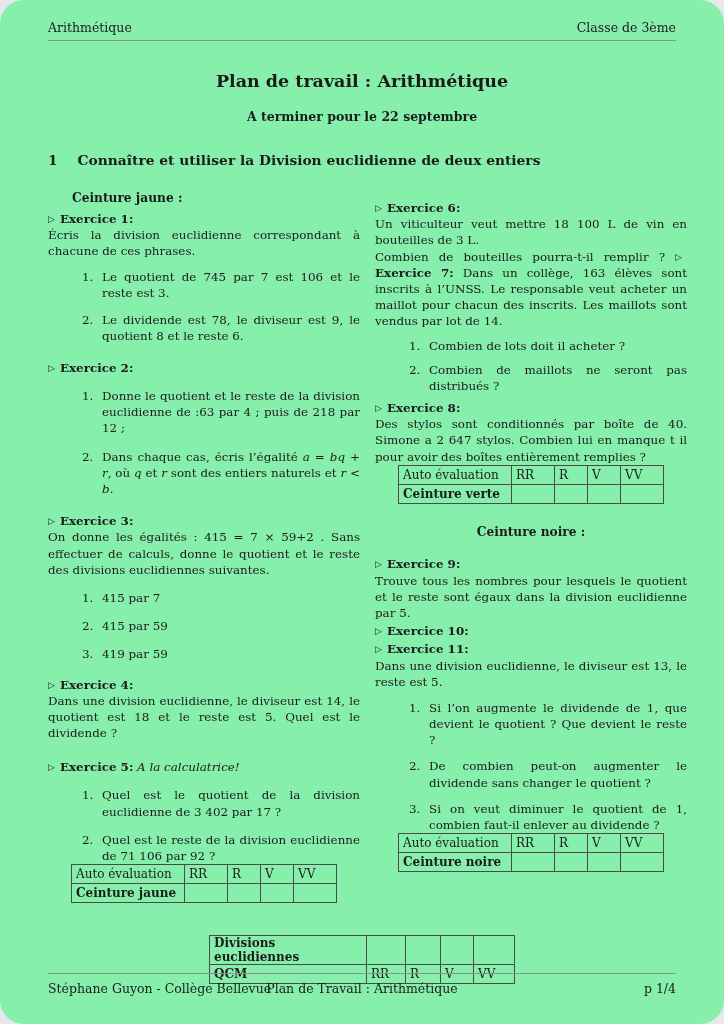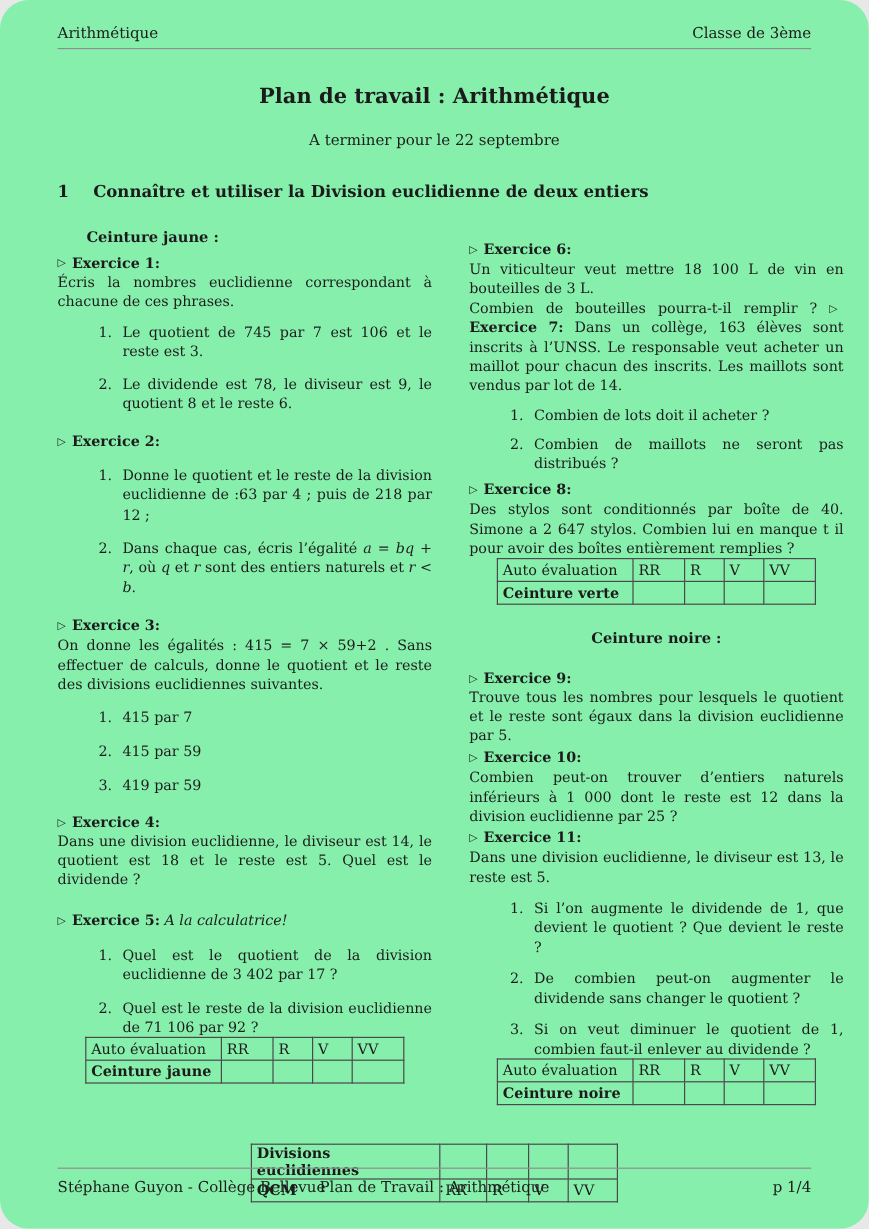--- a/index.html
+++ b/index.html
@@ -4,24 +4,24 @@
 <style>
   html,body{margin:0;padding:0;background:#e8e8e8;}
   .page{
     position:relative;width:724px;height:1024px;margin:0 auto;background:#86efac;
     font-family:"DejaVu Serif","Liberation Serif",serif;color:#1b1b1b;
     box-sizing:border-box;padding:20px 48px 0 48px;overflow:hidden;border-radius:24px;
   }
   .hdr{display:flex;justify-content:space-between;font-size:12.5px;}
   .hrule{border-bottom:1px solid #8f8f8f;margin-top:5px;}
   .title{font-size:17.5px;font-weight:bold;text-align:center;margin:30px 0 0 0;}
-  .subtitle{font-size:12.5px;text-align:center;margin-top:18px;}
+  .subtitle{font-size:12.5px;text-align:center;margin-top:18px;font-weight:bold;}
   .section{font-size:13.8px;font-weight:bold;margin-top:28px;}
   .secnum{margin-right:20px;}
-  .cols{display:flex;gap:31px;margin-top:16px;}
+  .cols{display:flex;gap:15px;margin-top:16px;}
   .col{width:312px;flex:none;font-size:11.9px;line-height:1.36;}
   .belt{font-weight:bold;font-size:12.2px;}
   .belt.left-ind{margin-left:24px;}
   .belt.centered{text-align:center;}
   .exhead{margin:0;}
   .b{font-weight:bold;}
   .i{font-style:italic;}
   .marker{font-family:"DejaVu Sans","Liberation Sans",sans-serif;font-size:9px;position:relative;top:-1px;margin-right:5px;}
   p.just{margin:0;text-align:justify;}
   .li{display:flex;margin-left:34px;}
@@ -61,21 +61,21 @@
   </div>
 
   <div class="cols">
 
     <div class="col">
       <div class="belt left-ind mt6">Ceinture jaune :</div>
 
       <p class="exhead mt4">
         <span class="marker">▷</span><span class="b">Exercice 1:</span>
       </p>
-      <p class="just">Écris la nombres euclidienne correspondant à chacune de ces phrases.</p>
+      <p class="just">Écris la division euclidienne correspondant à chacune de ces phrases.</p>
       <div class="li mt10">
         <span class="num">1.</span>
         <span class="litext">Le quotient de 745 par 7 est 106 et le reste est 3.</span>
       </div>
       <div class="li mt10">
         <span class="num">2.</span>
         <span class="litext">Le dividende est 78, le diviseur est 9, le quotient 8 et le reste 6.</span>
       </div>
 
       <p class="exhead mt16">
@@ -188,21 +188,20 @@
       <div class="belt centered mt20">Ceinture noire :</div>
 
       <p class="exhead mt16">
         <span class="marker">▷</span><span class="b">Exercice 9:</span>
       </p>
       <p class="just">Trouve tous les nombres pour lesquels le quotient et le reste sont égaux dans la division euclidienne par 5.</p>
 
       <p class="exhead mt2">
         <span class="marker">▷</span><span class="b">Exercice 10:</span>
       </p>
-      <p class="just">Combien peut-on trouver d’entiers naturels inférieurs à 1 000 dont le reste est 12 dans la division euclidienne par 25 ?</p>
 
       <p class="exhead mt2">
         <span class="marker">▷</span><span class="b">Exercice 11:</span>
       </p>
       <p class="just">Dans une division euclidienne, le diviseur est 13, le reste est 5.</p>
       <div class="li mt10">
         <span class="num">1.</span>
         <span class="litext">Si l’on augmente le dividende de 1, que devient le quotient ? Que devient le reste ?</span>
       </div>
       <div class="li mt10">

